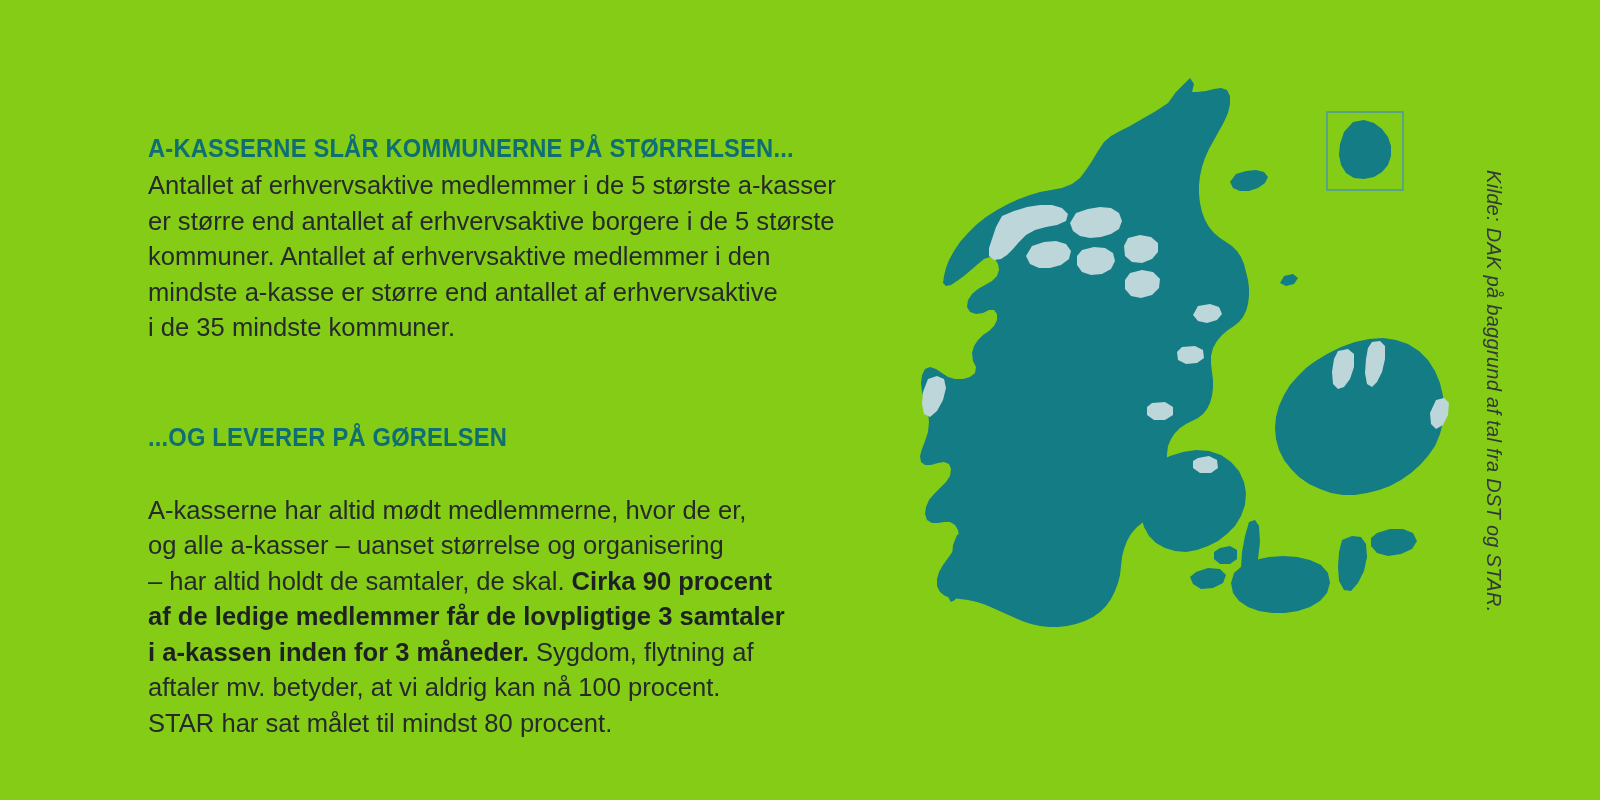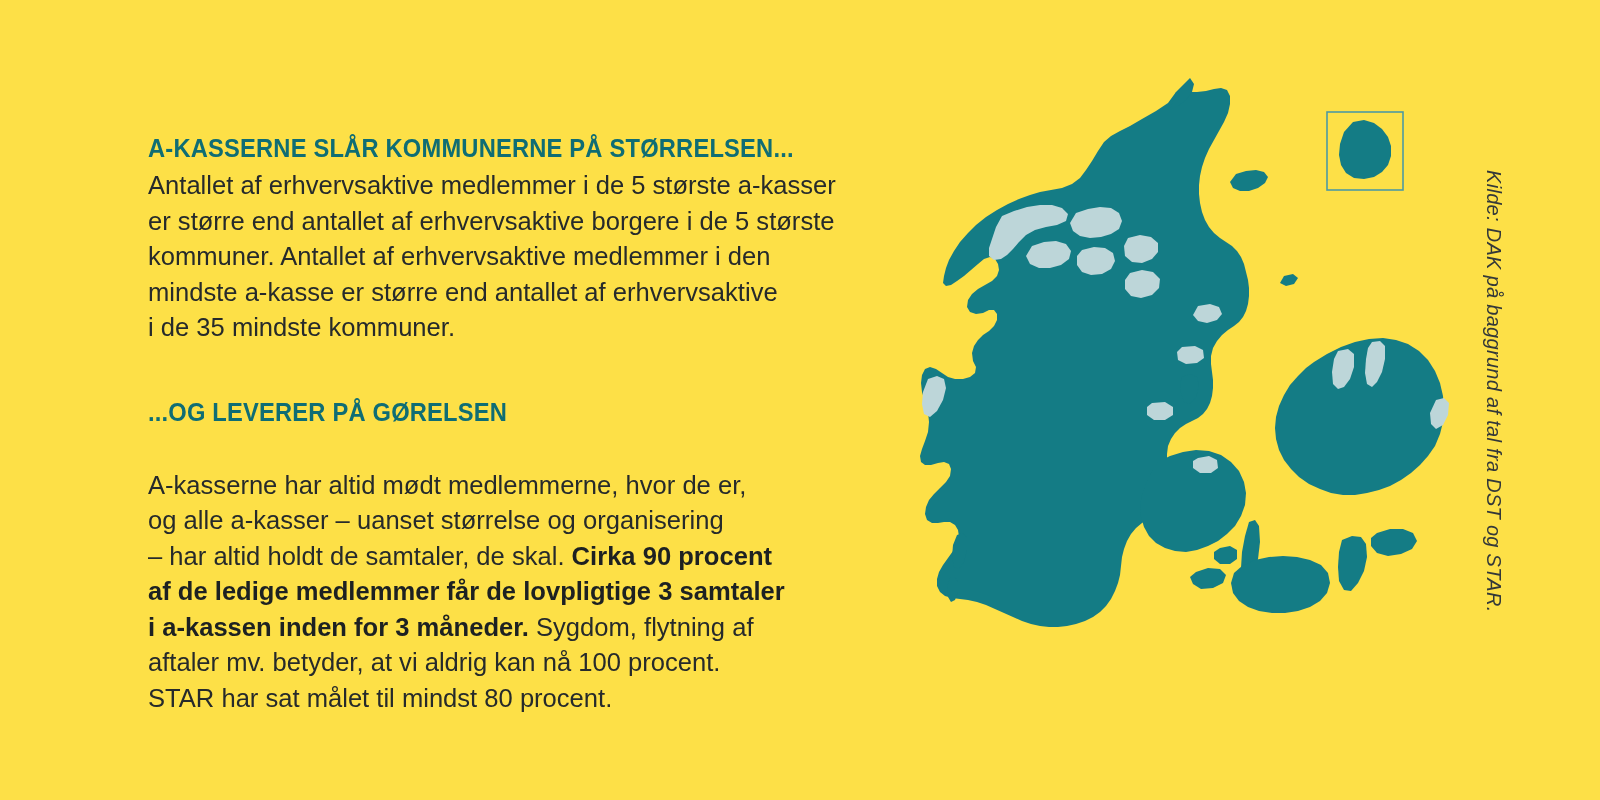--- a/index.html
+++ b/index.html
@@ -11,31 +11,31 @@
     width: 1600px;
     height: 800px;
     background: #bdd6d9;
     font-family: "Liberation Sans", sans-serif;
     overflow: hidden;
     position: relative;
   }
   #infographic {
     position: absolute;
     inset: 0;
-    background: #fde047;
+    background: #84cc16;
   }
 
   
   .text-column {
     position: absolute;
     left: 148px;
     top: 134px;
     width: 760px;
   }
-  .block + .block { margin-top: 52px; }
+  .block + .block { margin-top: 77px; }
 
   .block-heading {
     font-family: "Liberation Sans Narrow", "Liberation Sans", sans-serif;
     font-weight: bold;
     font-size: 25.5px;
     letter-spacing: 0.2px;
     line-height: 1.15;
     color: #0f6d74;
     text-transform: uppercase;
     transform: scaleX(0.93);

